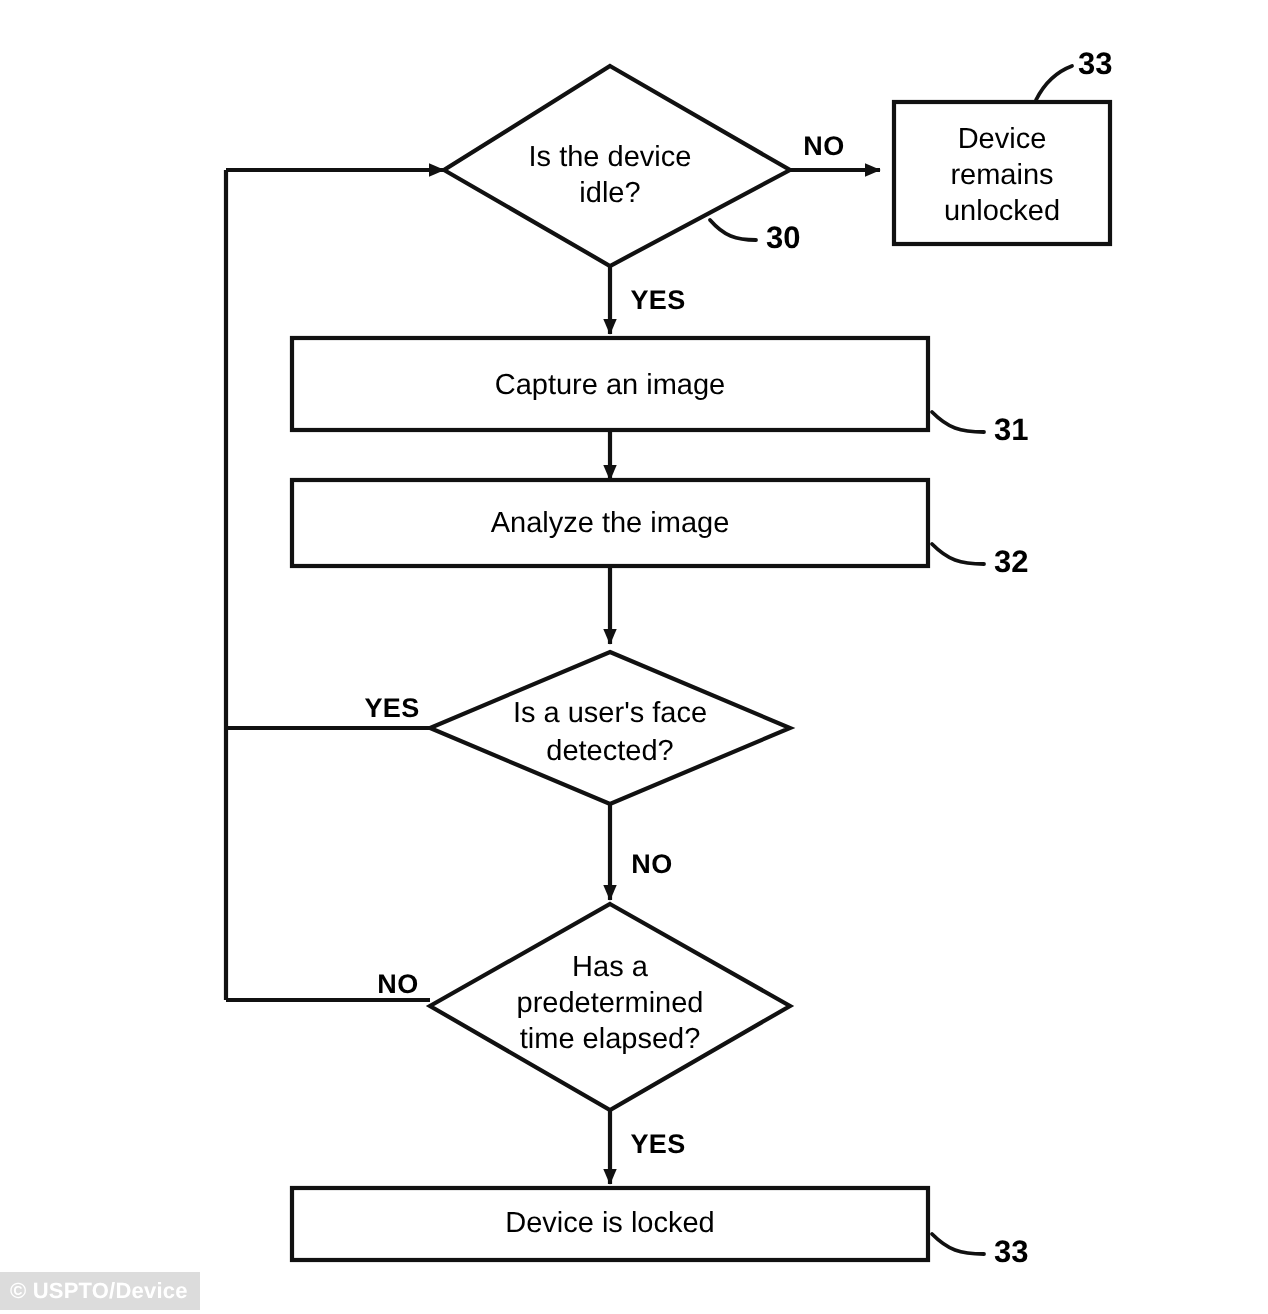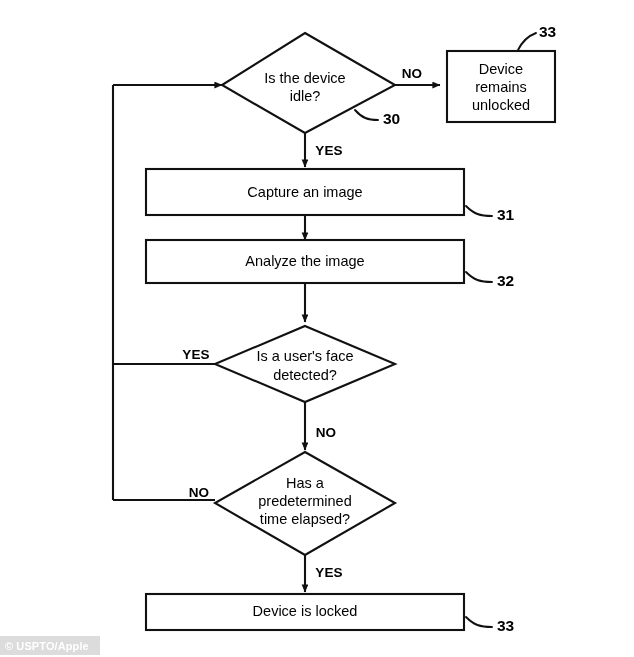--- a/index.html
+++ b/index.html
@@ -163,14 +163,14 @@
     <path class="leader" d="M466,272 C474,280 480,282 492,282"></path>
     <text class="ref-num" x="497" y="282">32</text>
 
     <path class="leader" d="M466,617 C474,625 480,627 492,627"></path>
     <text class="ref-num" x="497" y="627">33</text>
 
   </svg>
 </div>
 
 <div class="credit-bar">
-  <span class="credit-text">© USPTO/Apple</span>
+  <span class="credit-text">© USPTO/Device</span>
 </div>
 
 </body></html>

